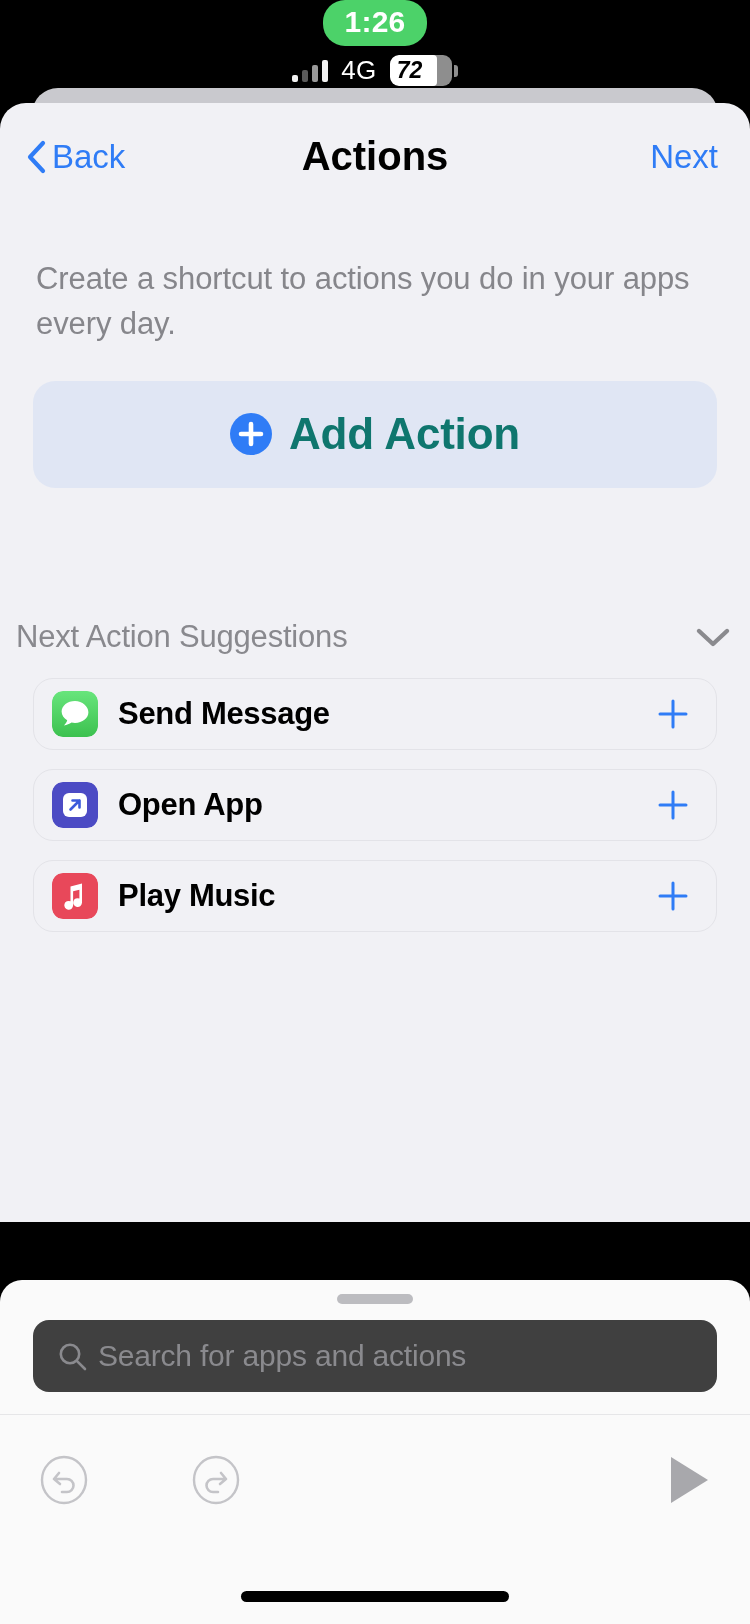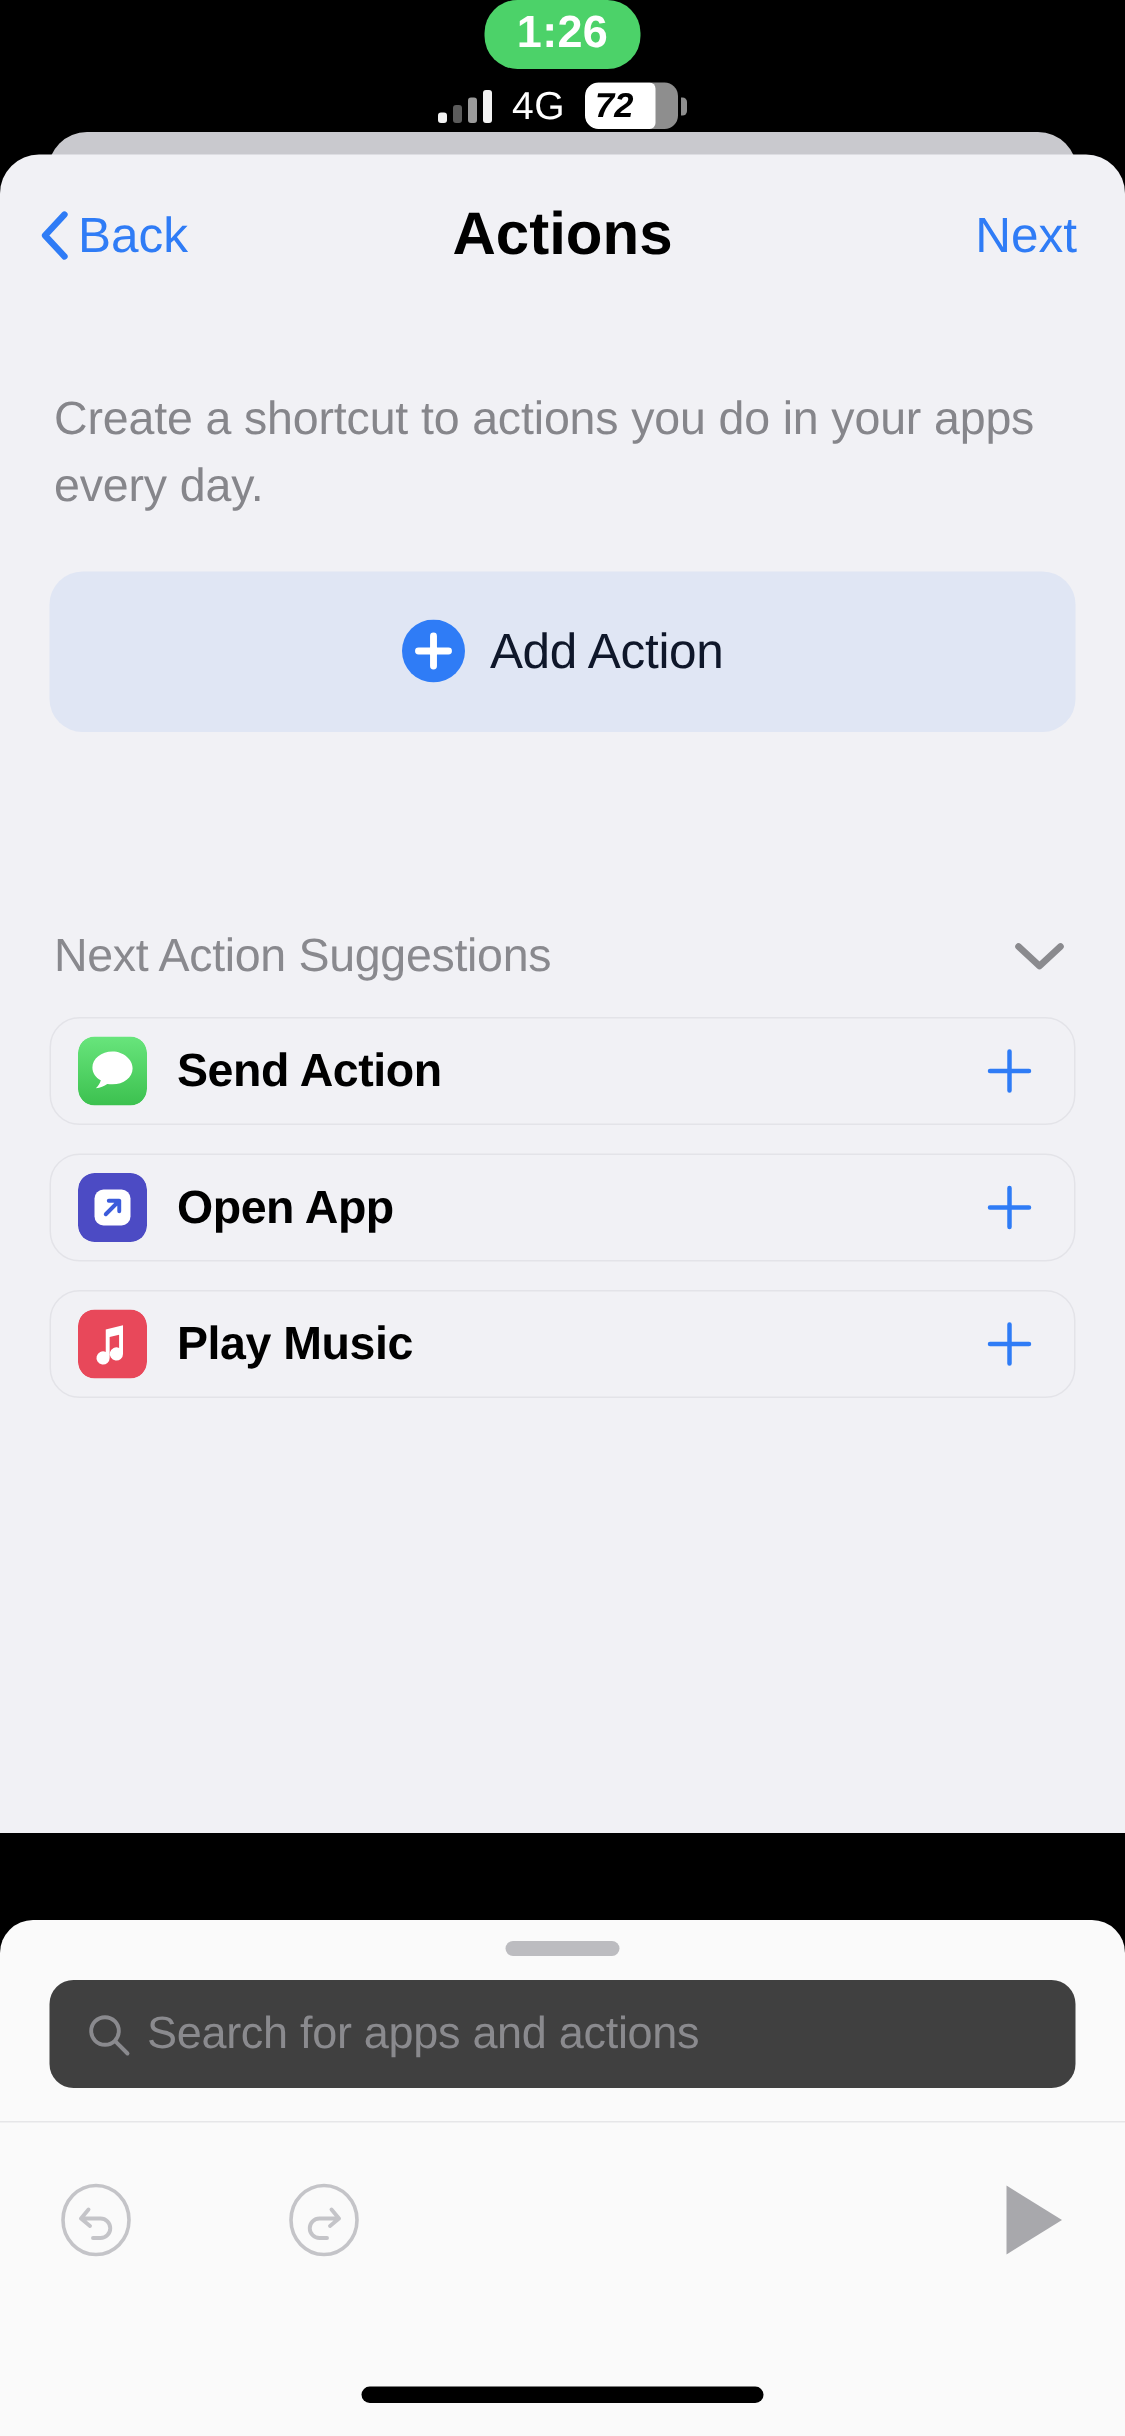--- a/index.html
+++ b/index.html
@@ -87,26 +87,26 @@
   }
 
   
   .add-action {
     margin:34px 33px 0; height:107px;
     background:#E0E6F4; border-radius:22px;
     display:flex; align-items:center; justify-content:center; gap:17px;
   }
   .plus-circle { width:42px; height:42px; flex:none; }
   .add-action-label {
-    color:#0f172a; font-size:33px; font-weight:400; letter-spacing:-.2px;
+    color:#0f766e; font-size:44px; font-weight:700; letter-spacing:-.2px;
   }
 
   
   .sugg-head {
-    margin:131px 36px 0; display:flex; align-items:center;
+    margin:131px 16px 0; display:flex; align-items:center;
     justify-content:space-between;
   }
   .sugg-title { color:#89898E; font-size:31px; letter-spacing:-.2px; }
   .chev-down { width:42px; height:26px; flex:none; }
 
   
   .sugg-list { margin:23px 33px 0; display:flex; flex-direction:column; gap:19px; }
   .sugg-row {
     height:72px; border:1px solid #E3E3E8; border-radius:20px;
     display:flex; align-items:center; padding:0 26px 0 18px; gap:20px;
@@ -213,21 +213,21 @@
         <svg class="app-icon" viewBox="0 0 46 46">
           <defs>
               <linearGradient id="gM" x1="0" y1="0" x2="0" y2="1">
             <stop offset="0" stop-color="#68E57C"></stop>
                 <stop offset="1" stop-color="#3CC14F"></stop>
           </linearGradient>
             </defs>
           <rect width="46" height="46" rx="11" fill="url(#gM)"></rect>
           <path d="M23 10c-7.4 0-13.4 4.7-13.4 10.6 0 3.6 2.2 6.7 5.6 8.6-.5 1.9-1.7 3.8-3.3 5.3 2.9-.4 5.6-1.5 7.6-2.9 1.1.2 2.3.3 3.5.3 7.4 0 13.4-4.7 13.4-10.6S30.4 10 23 10z" fill="#fff"></path>
         </svg>
-        <span class="sugg-label">Send Action</span>
+        <span class="sugg-label">Send Message</span>
         <svg class="row-plus" viewBox="0 0 34 34">
           <path d="M17 4 V30 M4 17 H30" stroke="#2F7CF6" stroke-width="3" stroke-linecap="round"></path>
         </svg>
       </div>
 
       <div class="sugg-row">
         <svg class="app-icon" viewBox="0 0 46 46">
           <rect width="46" height="46" rx="11" fill="#4C4BC4"></rect>
           <rect x="11" y="11" width="24" height="24" rx="6" fill="#fff"></rect>
           <path d="M18.5 27.5 L27.5 18.5 M20.5 18.5 H27.5 V25.5" fill="none" stroke="#3B5BDB" stroke-width="2.6" stroke-linecap="round" stroke-linejoin="round"></path>

